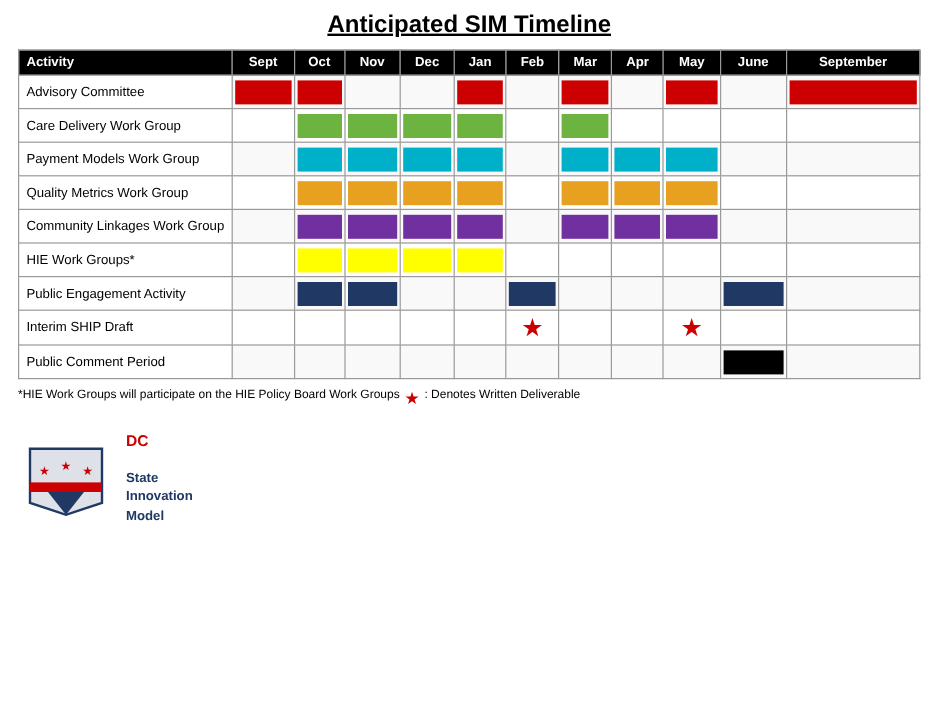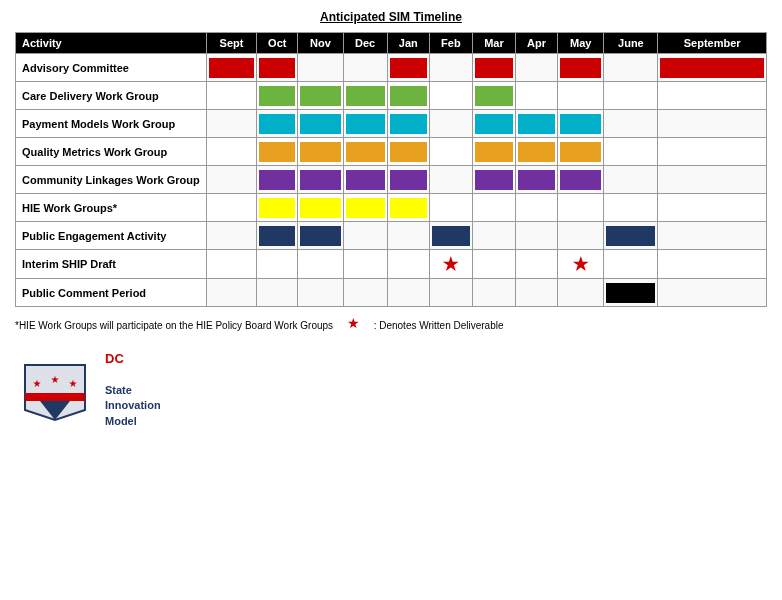--- a/index.html
+++ b/index.html
@@ -5,21 +5,21 @@
     * { box-sizing: border-box; margin: 0; padding: 0; }
     body {
       font-family: Arial, sans-serif;
       background: #fff;
       width: 782px;
       min-height: 600px;
       padding: 10px 15px;
     }
     h1.title {
       text-align: center;
-      font-size: 12px;
+      font-size: 20px;
       font-weight: bold;
       text-decoration: underline;
       margin-bottom: 8px;
     }
     table.timeline {
       width: 100%;
       border-collapse: collapse;
       font-size: 11px;
     }
     table.timeline th, table.timeline td {
@@ -32,21 +32,21 @@
       color: #fff;
       font-weight: bold;
       text-align: center;
       padding: 4px 2px;
     }
     table.timeline thead th.activity-col {
       text-align: left;
       padding-left: 6px;
     }
     table.timeline tbody tr td.row-label {
-      font-weight: bold;
+      font-weight: normal;
       font-size: 11px;
       background: #fff;
       padding: 5px 6px;
       width: 165px;
     }
     table.timeline tbody tr {
       height: 28px;
     }
     table.timeline tbody tr:nth-child(odd) {
       background: #f9f9f9;
@@ -65,22 +65,22 @@
     .cyan { background: #00b0c8; }
     .orange { background: #e8a020; }
     .purple { background: #7030a0; }
     .yellow { background: #ffff00; }
     .navy { background: #1f3864; }
     .black-cell { background: #000; }
     .footnote {
       font-size: 10px;
       margin-top: 8px;
       display: flex;
-      align-items: flex-end;
-      gap: 14px;
+      align-items: flex-start;
+      gap: 4px;
     }
     .star-sm {
       color: #cc0000;
       font-size: 14px;
     }
     .logo-area {
       margin-top: 20px;
       display: flex;
       align-items: center;
       gap: 10px;

